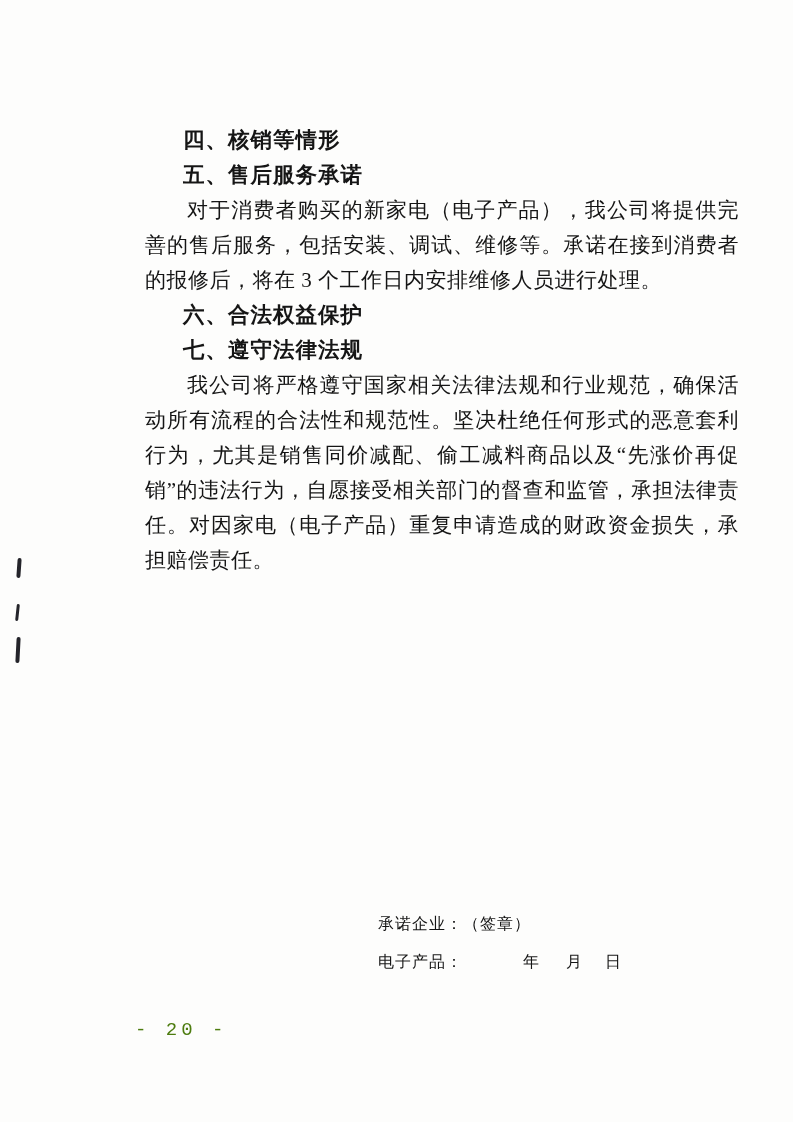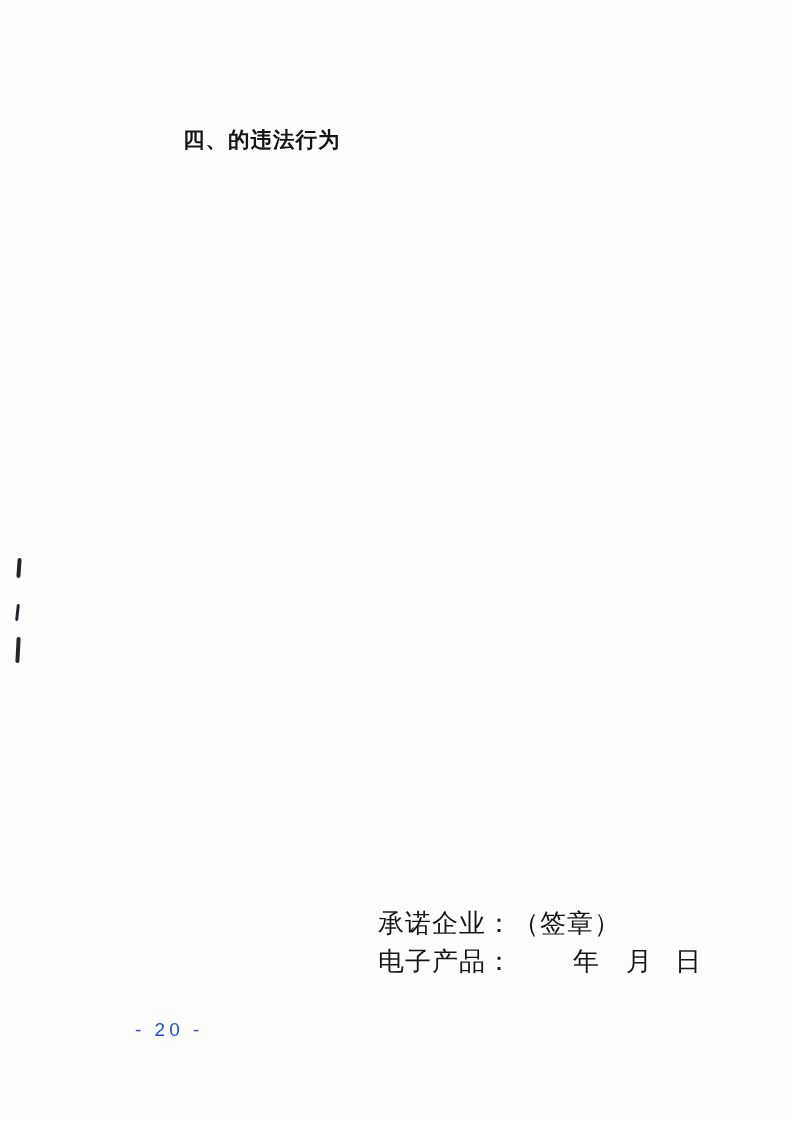--- a/index.html
+++ b/index.html
@@ -30,62 +30,69 @@
   .para {
     text-align: justify;
     text-justify: inter-ideograph;
     text-indent: 42px;
     letter-spacing: 0.5px;
   }
   .signature {
     position: absolute;
     left: 378px;
     top: 905px;
-    font-size: 26px;
+    font-size: 16px;
     line-height: 38px;
     letter-spacing: 1px;
     white-space: nowrap;
   }
   .date-line .gap-year { margin-left: 60px; }
   .date-line .gap-month { margin-left: 26px; }
   .date-line .gap-day { margin-left: 22px; }
   .page-number {
     position: absolute;
     left: 135px;
     top: 1019px;
     font-size: 19px;
     letter-spacing: 4px;
-    font-family: Liberation Sans, sans-serif;
-    color: #1d4ed8;
+    font-family: Liberation Mono, monospace;
+    color: #4d7c0f;
   }
   .artifact {
     position: absolute;
     background: #24242a;
     border-radius: 2px;
   }
   .artifact-1 { left: 17px; top: 558px; width: 4px; height: 20px; transform: rotate(4deg); }
   .artifact-2 { left: 16px; top: 604px; width: 3px; height: 17px; transform: rotate(6deg); }
   .artifact-3 { left: 16px; top: 637px; width: 4px; height: 26px; transform: rotate(3deg); }
 </style>
 </head>
 <body>
 
 <div class="page">
 
   <div class="content">
 
     <section>
-      <h2 class="heading">四、的违法行为</h2>
-    </section>
-
-
-    <section>
+      <h2 class="heading">四、核销等情形</h2>
     </section>
 
     <section>
+      <h2 class="heading">五、售后服务承诺</h2>
+      <p class="para">对于消费者购买的新家电（电子产品），我公司将提供完善的售后服务，包括安装、调试、维修等。承诺在接到消费者的报修后，将在 3 个工作日内安排维修人员进行处理。</p>
+    </section>
+
+    <section>
+      <h2 class="heading">六、合法权益保护</h2>
+    </section>
+
+    <section>
+      <h2 class="heading">七、遵守法律法规</h2>
+      <p class="para">我公司将严格遵守国家相关法律法规和行业规范，确保活动所有流程的合法性和规范性。坚决杜绝任何形式的恶意套利行为，尤其是销售同价减配、偷工减料商品以及“先涨价再促销”的违法行为，自愿接受相关部门的督查和监管，承担法律责任。对因家电（电子产品）重复申请造成的财政资金损失，承担赔偿责任。</p>
     </section>
 
   </div>
 
   <div class="signature">
     <div class="enterprise-line">承诺企业：（签章）</div>
     <div class="date-line">
       <span>电子产品：</span><span class="gap-year">年</span><span class="gap-month">月</span><span class="gap-day">日</span>
     </div>
   </div>

